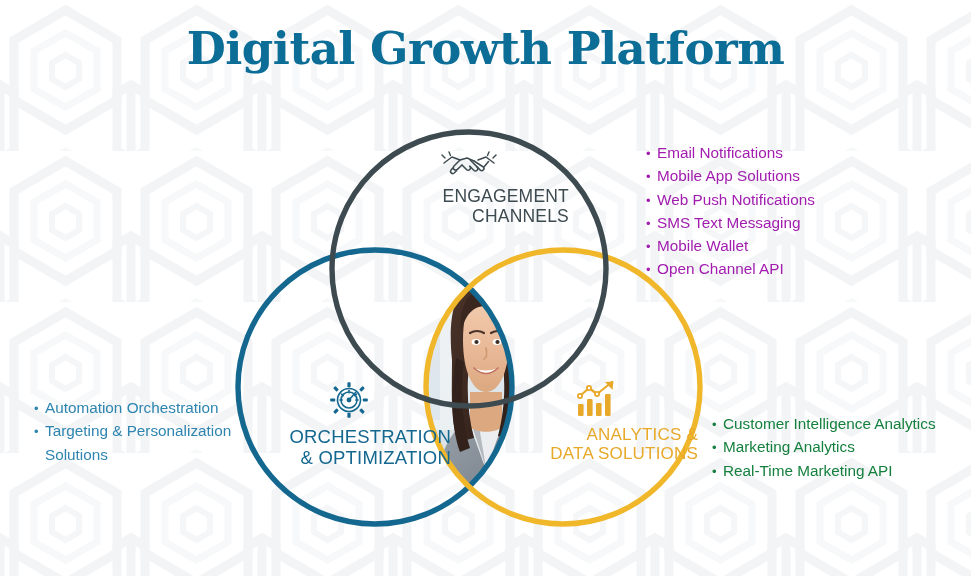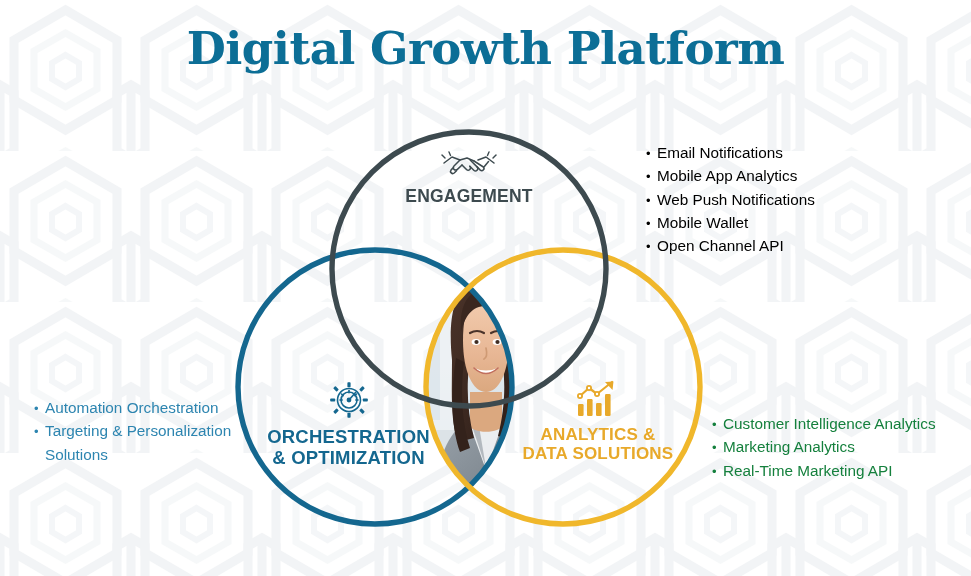--- a/index.html
+++ b/index.html
@@ -50,23 +50,23 @@
     top: 0;
     width: 971px;
     height: 576px;
     z-index: 2;
   }
 
   
   .venn-label {
     position: absolute;
     z-index: 4;
-    text-align: center;
+    text-align: right;
     font-family: "Liberation Sans", sans-serif;
-    font-weight: bold;
+    font-weight: normal;
     line-height: 1.13;
     letter-spacing: 0.2px;
   }
   .venn-label .lbl-line { display: block; white-space: nowrap; }
   .venn-icon { display: block; margin: 0 auto 7px auto; }
 
   #label-engagement {
     left: 369px; top: 150px; width: 200px;
     color: #3d4a4f;
     font-size: 17.5px;
@@ -98,21 +98,21 @@
   .bullet-list .dot {
     display: inline-block;
     width: 11px;
     font-size: 13px;
     vertical-align: baseline;
   }
   .bullet-list .bullet-row.cont { padding-left: 11px; }
 
   #list-engagement {
     left: 646px; top: 142px;
-    color: #000000;
+    color: #a21caf;
   }
   #list-orchestration {
     left: 34px; top: 397px;
     color: #2d85b0;
   }
   #list-analytics {
     left: 712px; top: 413px;
     color: #15803d;
   }
 </style>
@@ -244,20 +244,21 @@
         <path d="M13.5 17.5 l-2.4 2.4 a2.2 2.2 0 0 0 3.1 3.1 l2.3 -2.3"></path>
       </g>
       <g stroke="#3d4a4f" stroke-width="1.4" stroke-linecap="round">
         <path d="M2 5 L5 8"></path>
           <path d="M9 2 L10.5 5.5"></path>
         <path d="M56 5 L53 8"></path>
           <path d="M49 2 L47.5 5.5"></path>
       </g>
     </svg>
     <span class="lbl-line">ENGAGEMENT</span>
+    <span class="lbl-line">CHANNELS</span>
   </div>
 
   <div id="label-orchestration" class="venn-label">
     <svg class="venn-icon" width="42" height="40" viewBox="0 0 42 40" aria-hidden="true">
       <g fill="none" stroke="#14678f" stroke-width="1.6" stroke-linecap="round" stroke-linejoin="round">
         <circle cx="21" cy="20" r="11.5"></circle>
         <circle cx="21" cy="20" r="8"></circle>
         <path d="M21 20 L27.5 12.5"></path>
         <circle cx="21" cy="20" r="1.6" fill="#14678f"></circle>
         <path d="M13.5 14 l1.6 1.6"></path>
@@ -301,24 +302,27 @@
     </svg>
     <span class="lbl-line">ANALYTICS &amp;</span>
     <span class="lbl-line">DATA SOLUTIONS</span>
   </div>
 
   <div id="list-engagement" class="bullet-list">
     <span class="bullet-row">
       <span class="dot">•</span><span>Email Notifications</span>
     </span>
     <span class="bullet-row">
-      <span class="dot">•</span><span>Mobile App Analytics</span>
+      <span class="dot">•</span><span>Mobile App Solutions</span>
     </span>
     <span class="bullet-row">
       <span class="dot">•</span><span>Web Push Notifications</span>
+    </span>
+    <span class="bullet-row">
+      <span class="dot">•</span><span>SMS Text Messaging</span>
     </span>
     <span class="bullet-row">
       <span class="dot">•</span><span>Mobile Wallet</span>
     </span>
     <span class="bullet-row">
       <span class="dot">•</span><span>Open Channel API</span>
     </span>
   </div>
 
   <div id="list-orchestration" class="bullet-list">

